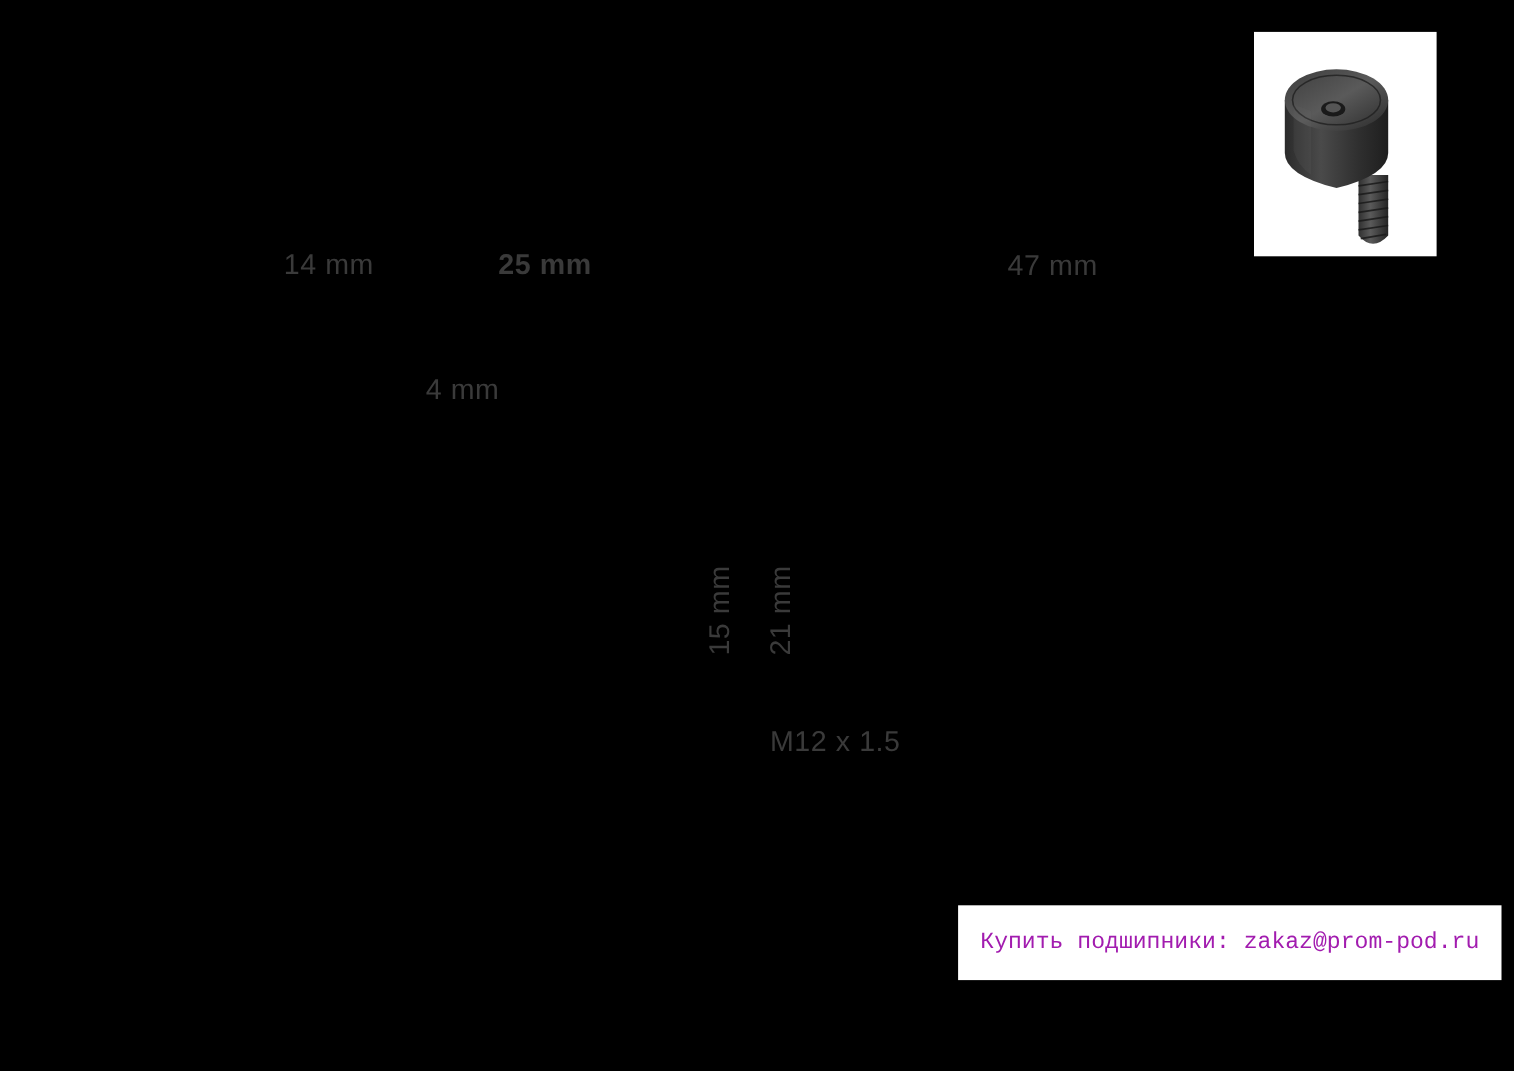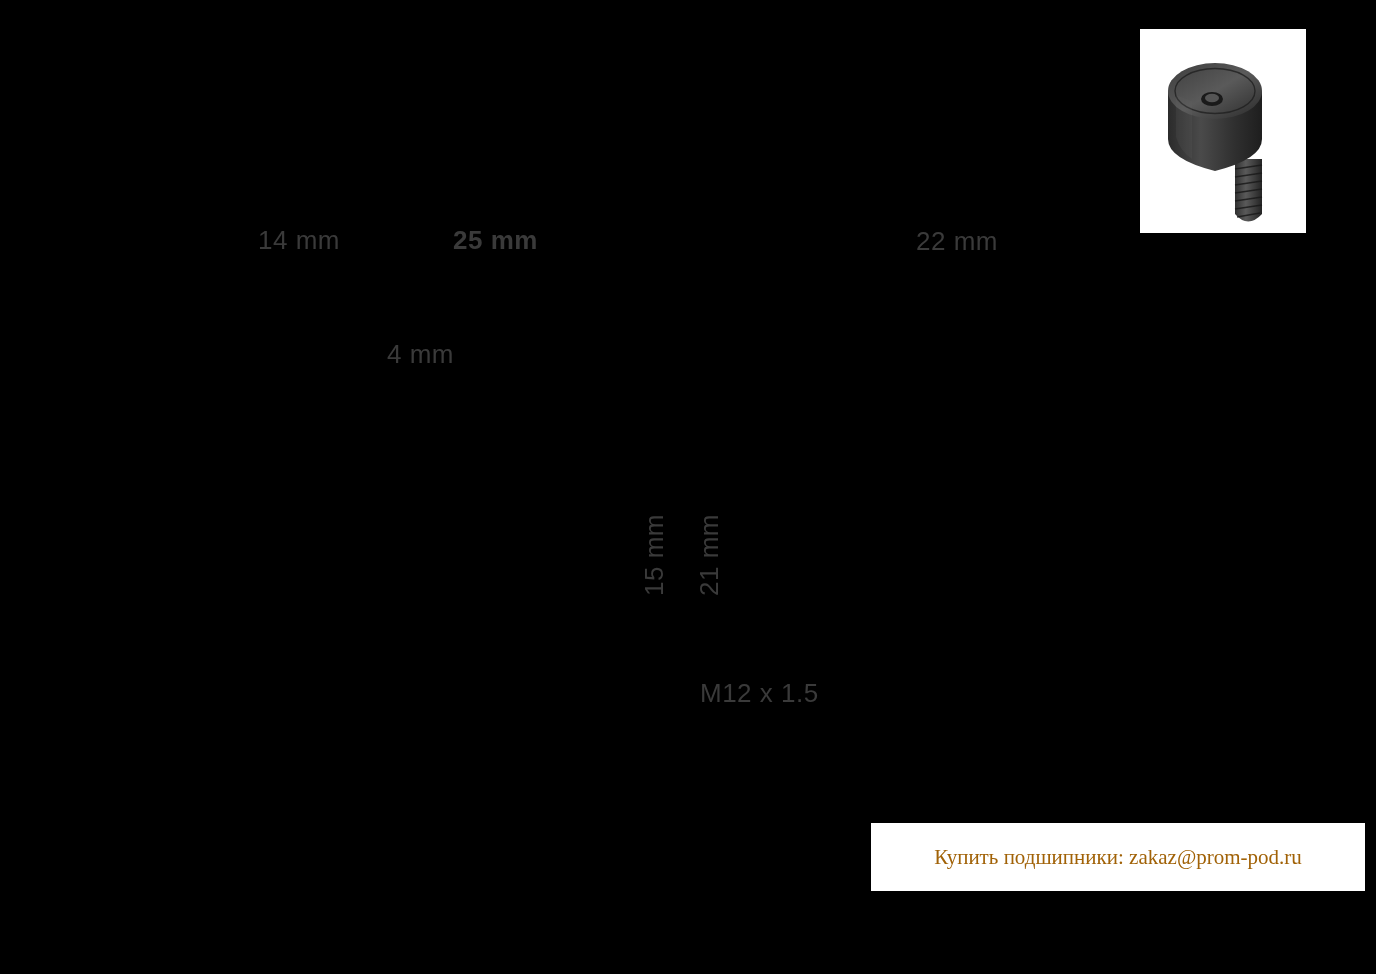--- a/index.html
+++ b/index.html
@@ -59,44 +59,44 @@
     left: 871px;
     top: 823px;
     width: 494px;
     height: 68px;
     background: #ffffff;
     display: flex;
     align-items: center;
     justify-content: center;
   }
   .contact-text {
-    color: #a16207;
-    font-family: Liberation Serif, serif;
+    color: #a21caf;
+    font-family: Liberation Mono, monospace;
     font-size: 21px;
     white-space: nowrap;
   }
 </style>
 </head>
 <body>
 
 <div class="stage">
 
   <div class="dim-label" style="left:258px; top:227px;">14 mm</div>
 
   <div class="dim-label" style="left:453px; top:227px;font-weight:bold;">25 mm</div>
 
-  <div class="dim-label" style="left:916px; top:228px;">22 mm</div>
+  <div class="dim-label" style="left:916px; top:228px;">47 mm</div>
 
   <div class="dim-label" style="left:387px; top:341px;">4 mm</div>
 
   <div class="dim-label dim-vertical" style="left:641px; top:596px;">15 mm</div>
 
   <div class="dim-label dim-vertical" style="left:696px; top:596px;">21 mm</div>
 
-  <div class="dim-label" style="left:700px; top:680px;">M12 x 1.5</div>
+  <div class="dim-label" style="left:700px; top:661px;">M12 x 1.5</div>
 
   <div class="product-photo">
     <svg width="166" height="204" viewBox="0 0 166 204">
       <defs>
         <linearGradient id="bodyGrad" x1="0" y1="0" x2="1" y2="0">
           <stop offset="0%" stop-color="#2b2b2b"></stop>
           <stop offset="35%" stop-color="#4a4a4a"></stop>
           <stop offset="70%" stop-color="#303030"></stop>
           <stop offset="100%" stop-color="#1e1e1e"></stop>
         </linearGradient>

